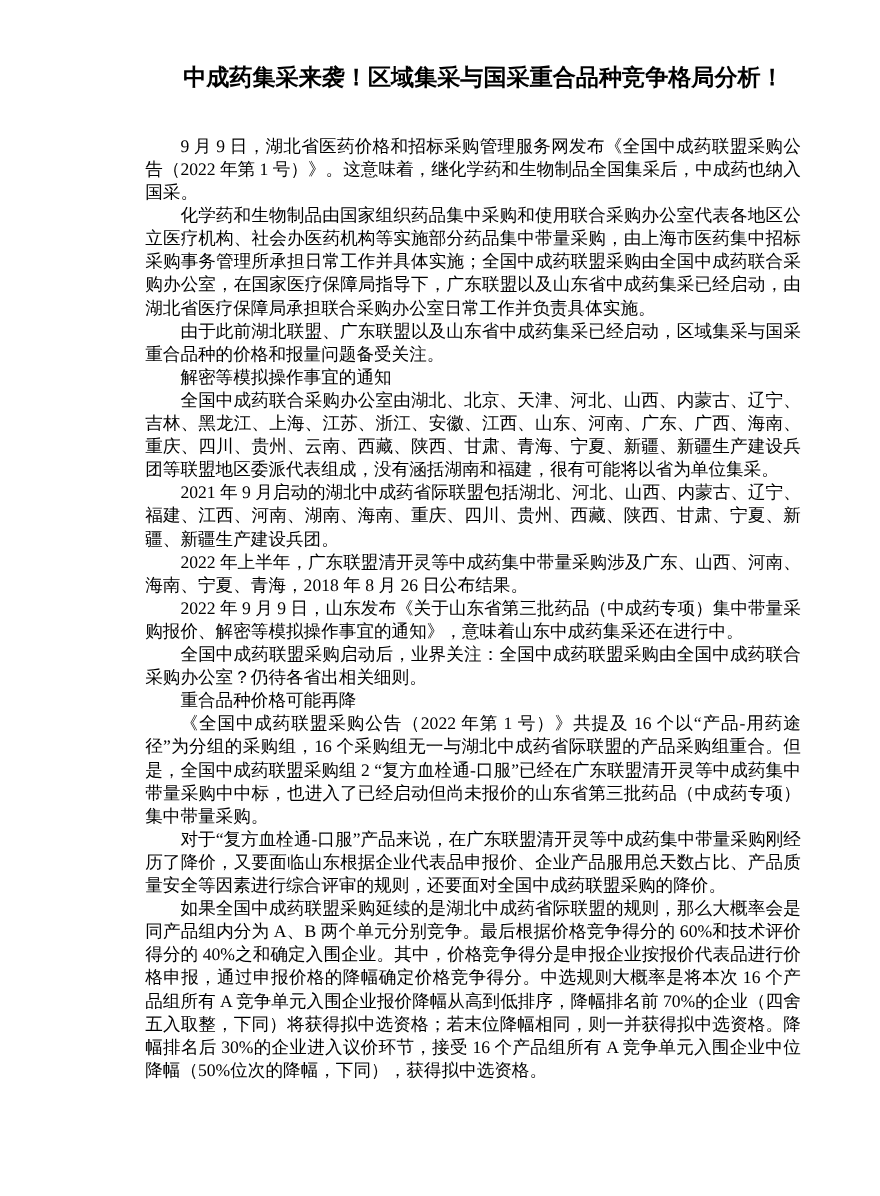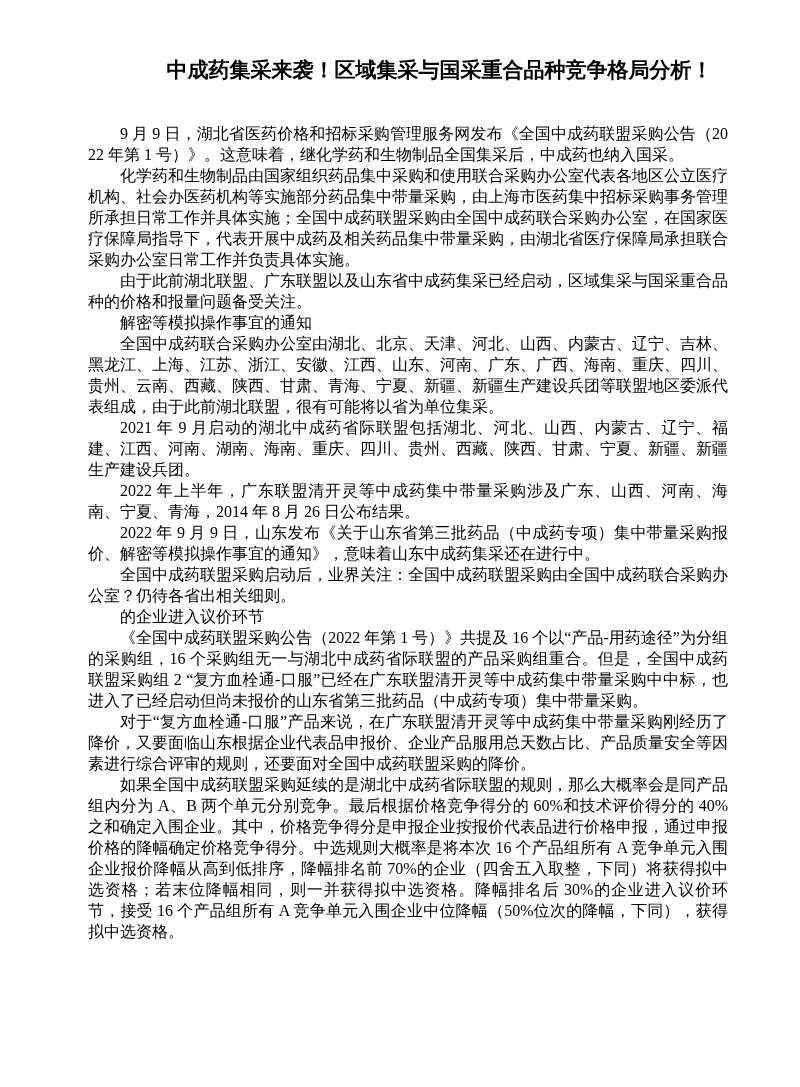--- a/index.html
+++ b/index.html
@@ -25,41 +25,42 @@
     font-weight: bold;
     text-align: center;
     text-indent: 3em;
     white-space: nowrap;
   }
   .content {
     margin-top: 38px;
     font-size: 16px;
     line-height: 21px;
     text-align: justify;
+    margin-left: 44px;
   }
   .para {
     margin: 0;
     text-indent: 2em;
     word-break: break-all;
   }
 </style>
 </head>
 <body>
 
 <div class="page">
   <h1 class="title">中成药集采来袭！区域集采与国采重合品种竞争格局分析！</h1>
 
   <div class="content">
     <p class="para">9 月 9 日，湖北省医药价格和招标采购管理服务网发布《全国中成药联盟采购公告（2022 年第 1 号）》。这意味着，继化学药和生物制品全国集采后，中成药也纳入国采。</p>
-    <p class="para">化学药和生物制品由国家组织药品集中采购和使用联合采购办公室代表各地区公立医疗机构、社会办医药机构等实施部分药品集中带量采购，由上海市医药集中招标采购事务管理所承担日常工作并具体实施；全国中成药联盟采购由全国中成药联合采购办公室，在国家医疗保障局指导下，代表开展中成药及相关药品集中带量采购，由湖北省医疗保障局承担联合采购办公室日常工作并负责具体实施。</p>
+    <p class="para">化学药和生物制品由国家组织药品集中采购和使用联合采购办公室代表各地区公立医疗机构、社会办医药机构等实施部分药品集中带量采购，由上海市医药集中招标采购事务管理所承担日常工作并具体实施；全国中成药联盟采购由全国中成药联合采购办公室，在国家医疗保障局指导下，广东联盟以及山东省中成药集采已经启动，由湖北省医疗保障局承担联合采购办公室日常工作并负责具体实施。</p>
     <p class="para">由于此前湖北联盟、广东联盟以及山东省中成药集采已经启动，区域集采与国采重合品种的价格和报量问题备受关注。</p>
     <p class="para">解密等模拟操作事宜的通知</p>
-    <p class="para">全国中成药联合采购办公室由湖北、北京、天津、河北、山西、内蒙古、辽宁、吉林、黑龙江、上海、江苏、浙江、安徽、江西、山东、河南、广东、广西、海南、重庆、四川、贵州、云南、西藏、陕西、甘肃、青海、宁夏、新疆、新疆生产建设兵团等联盟地区委派代表组成，由于此前湖北联盟，很有可能将以省为单位集采。</p>
+    <p class="para">全国中成药联合采购办公室由湖北、北京、天津、河北、山西、内蒙古、辽宁、吉林、黑龙江、上海、江苏、浙江、安徽、江西、山东、河南、广东、广西、海南、重庆、四川、贵州、云南、西藏、陕西、甘肃、青海、宁夏、新疆、新疆生产建设兵团等联盟地区委派代表组成，没有涵括湖南和福建，很有可能将以省为单位集采。</p>
     <p class="para">2021 年 9 月启动的湖北中成药省际联盟包括湖北、河北、山西、内蒙古、辽宁、福建、江西、河南、湖南、海南、重庆、四川、贵州、西藏、陕西、甘肃、宁夏、新疆、新疆生产建设兵团。</p>
-    <p class="para">2022 年上半年，广东联盟清开灵等中成药集中带量采购涉及广东、山西、河南、海南、宁夏、青海，2014 年 8 月 26 日公布结果。</p>
+    <p class="para">2022 年上半年，广东联盟清开灵等中成药集中带量采购涉及广东、山西、河南、海南、宁夏、青海，2018 年 8 月 26 日公布结果。</p>
     <p class="para">2022 年 9 月 9 日，山东发布《关于山东省第三批药品（中成药专项）集中带量采购报价、解密等模拟操作事宜的通知》，意味着山东中成药集采还在进行中。</p>
     <p class="para">全国中成药联盟采购启动后，业界关注：全国中成药联盟采购由全国中成药联合采购办公室？仍待各省出相关细则。</p>
-    <p class="para">的企业进入议价环节</p>
+    <p class="para">重合品种价格可能再降</p>
     <p class="para">《全国中成药联盟采购公告（2022 年第 1 号）》共提及 16 个以“产品-用药途径”为分组的采购组，16 个采购组无一与湖北中成药省际联盟的产品采购组重合。但是，全国中成药联盟采购组 2 “复方血栓通-口服”已经在广东联盟清开灵等中成药集中带量采购中中标，也进入了已经启动但尚未报价的山东省第三批药品（中成药专项）集中带量采购。</p>
     <p class="para">对于“复方血栓通-口服”产品来说，在广东联盟清开灵等中成药集中带量采购刚经历了降价，又要面临山东根据企业代表品申报价、企业产品服用总天数占比、产品质量安全等因素进行综合评审的规则，还要面对全国中成药联盟采购的降价。</p>
     <p class="para">如果全国中成药联盟采购延续的是湖北中成药省际联盟的规则，那么大概率会是同产品组内分为 A、B 两个单元分别竞争。最后根据价格竞争得分的 60%和技术评价得分的 40%之和确定入围企业。其中，价格竞争得分是申报企业按报价代表品进行价格申报，通过申报价格的降幅确定价格竞争得分。中选规则大概率是将本次 16 个产品组所有 A 竞争单元入围企业报价降幅从高到低排序，降幅排名前 70%的企业（四舍五入取整，下同）将获得拟中选资格；若末位降幅相同，则一并获得拟中选资格。降幅排名后 30%的企业进入议价环节，接受 16 个产品组所有 A 竞争单元入围企业中位降幅（50%位次的降幅，下同），获得拟中选资格。</p>
   </div>
 </div>
 
 </body></html>

